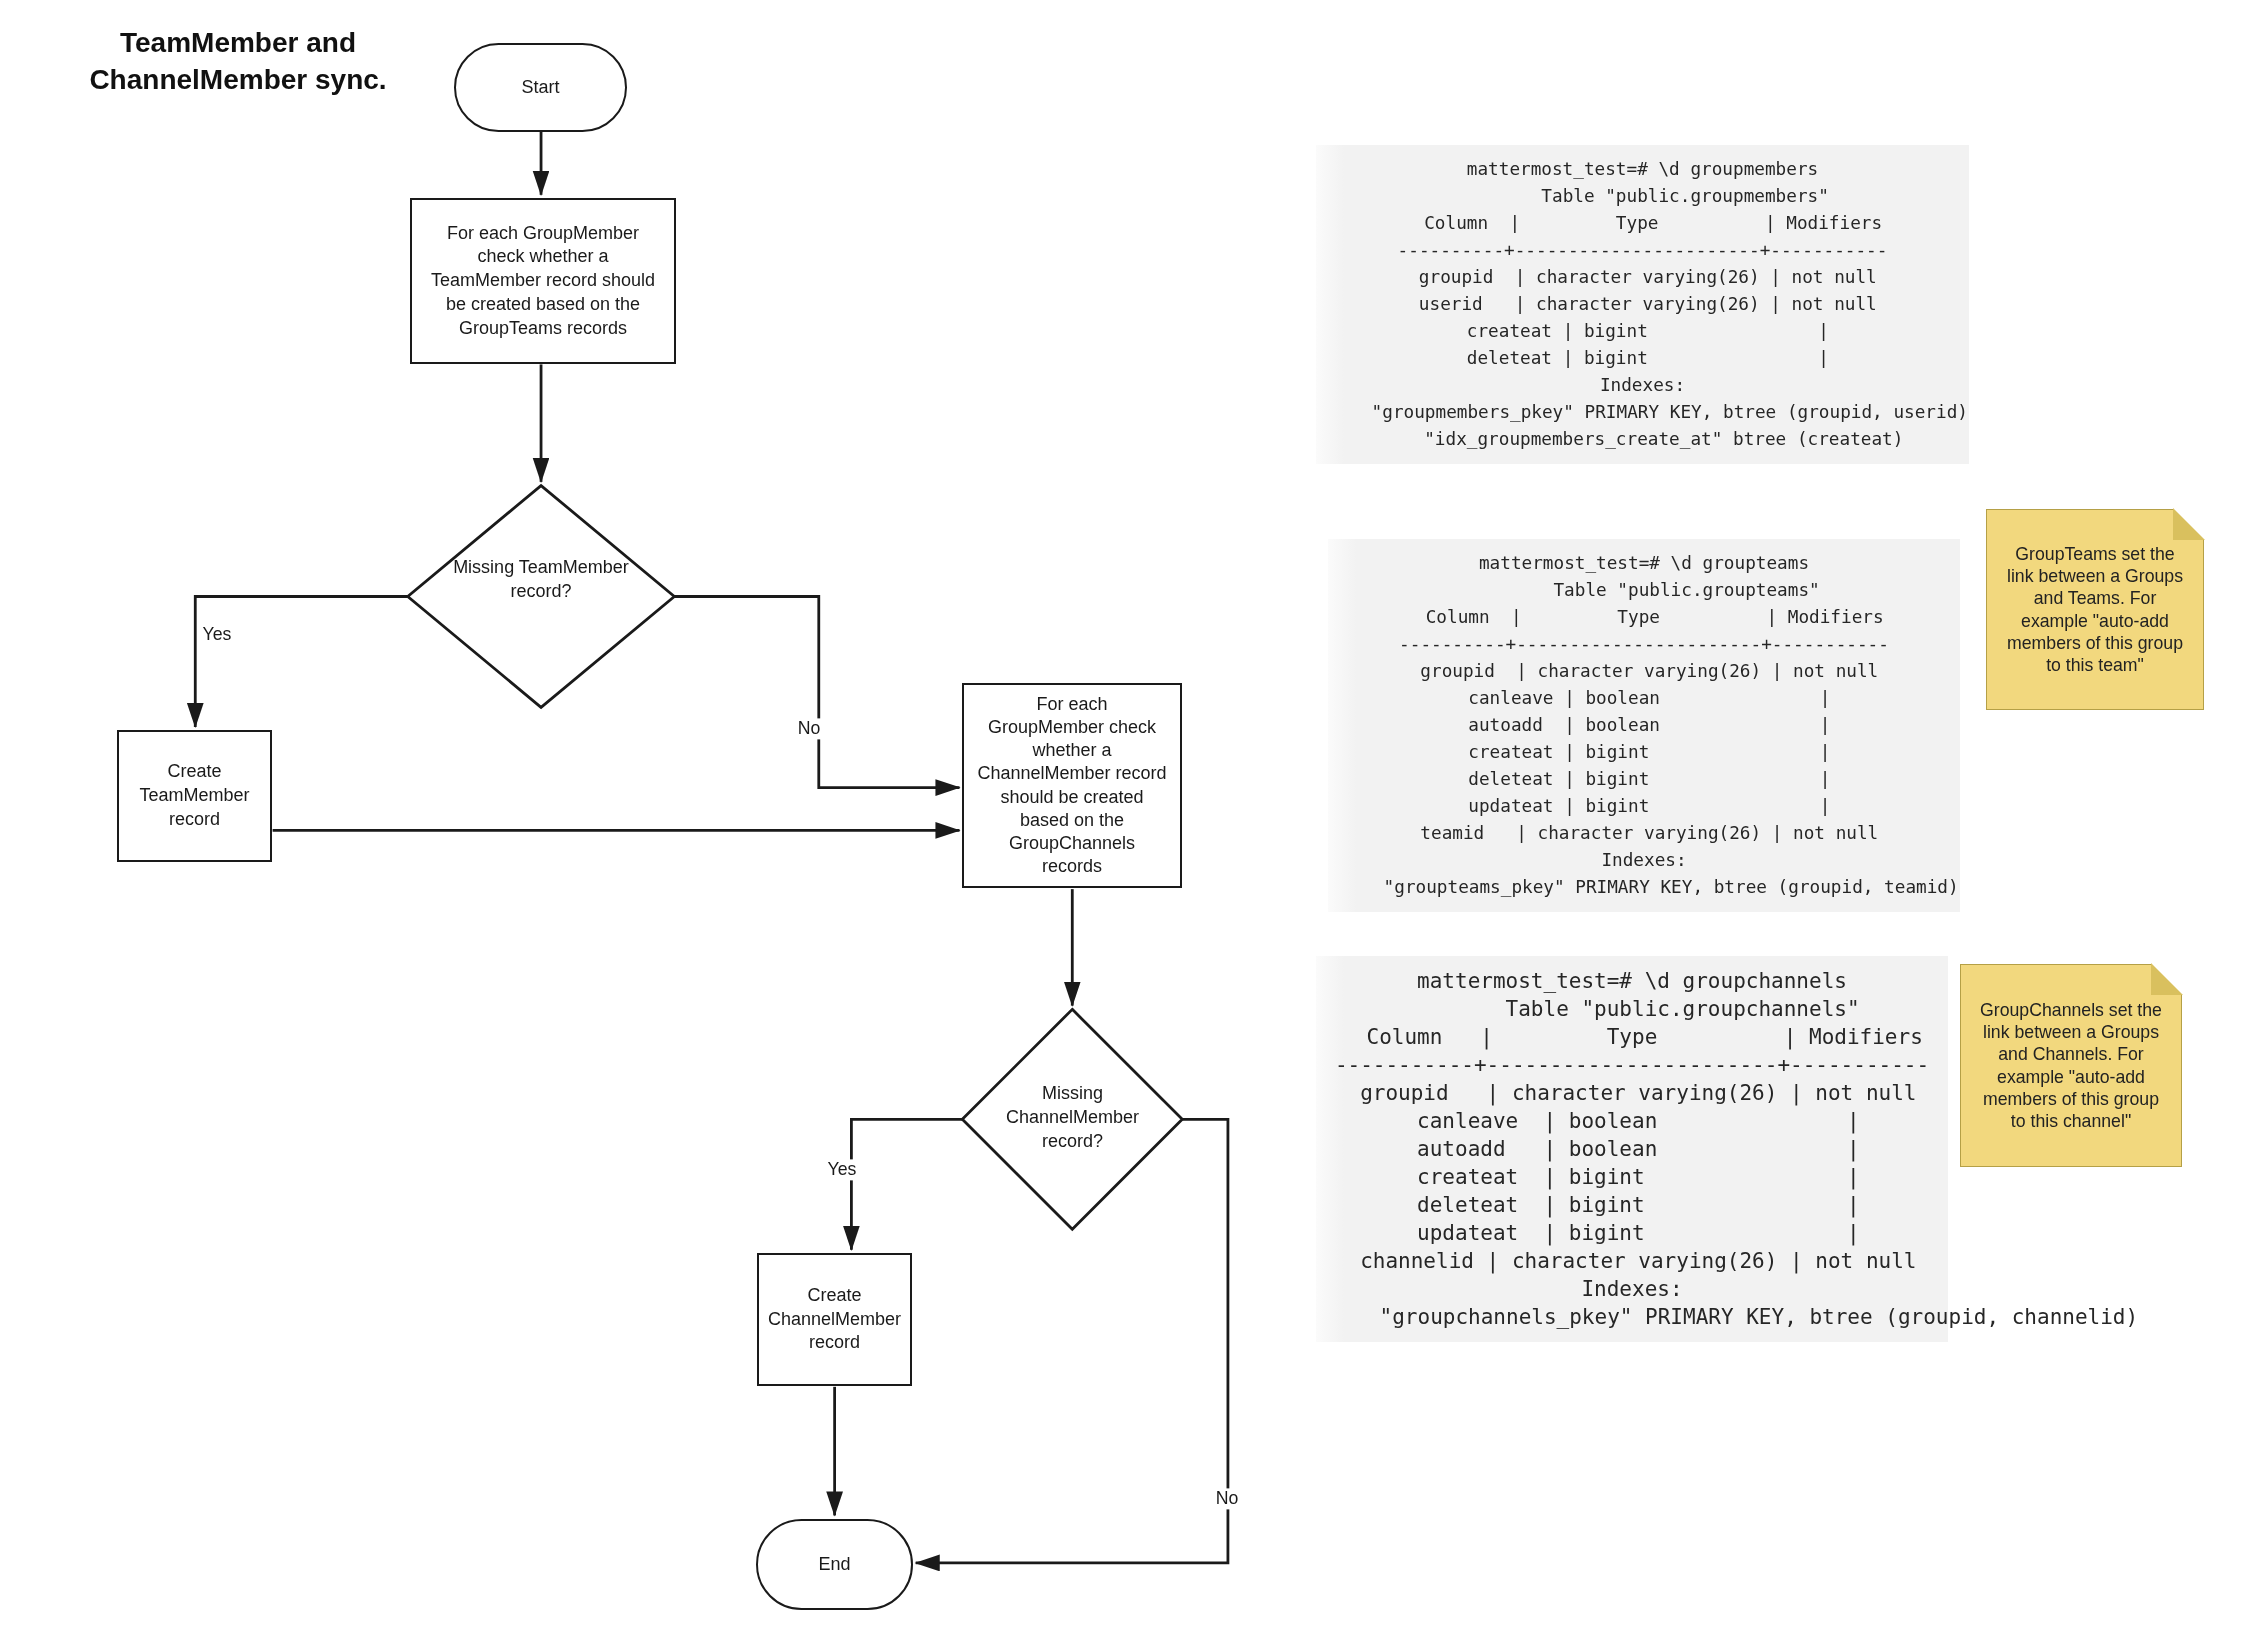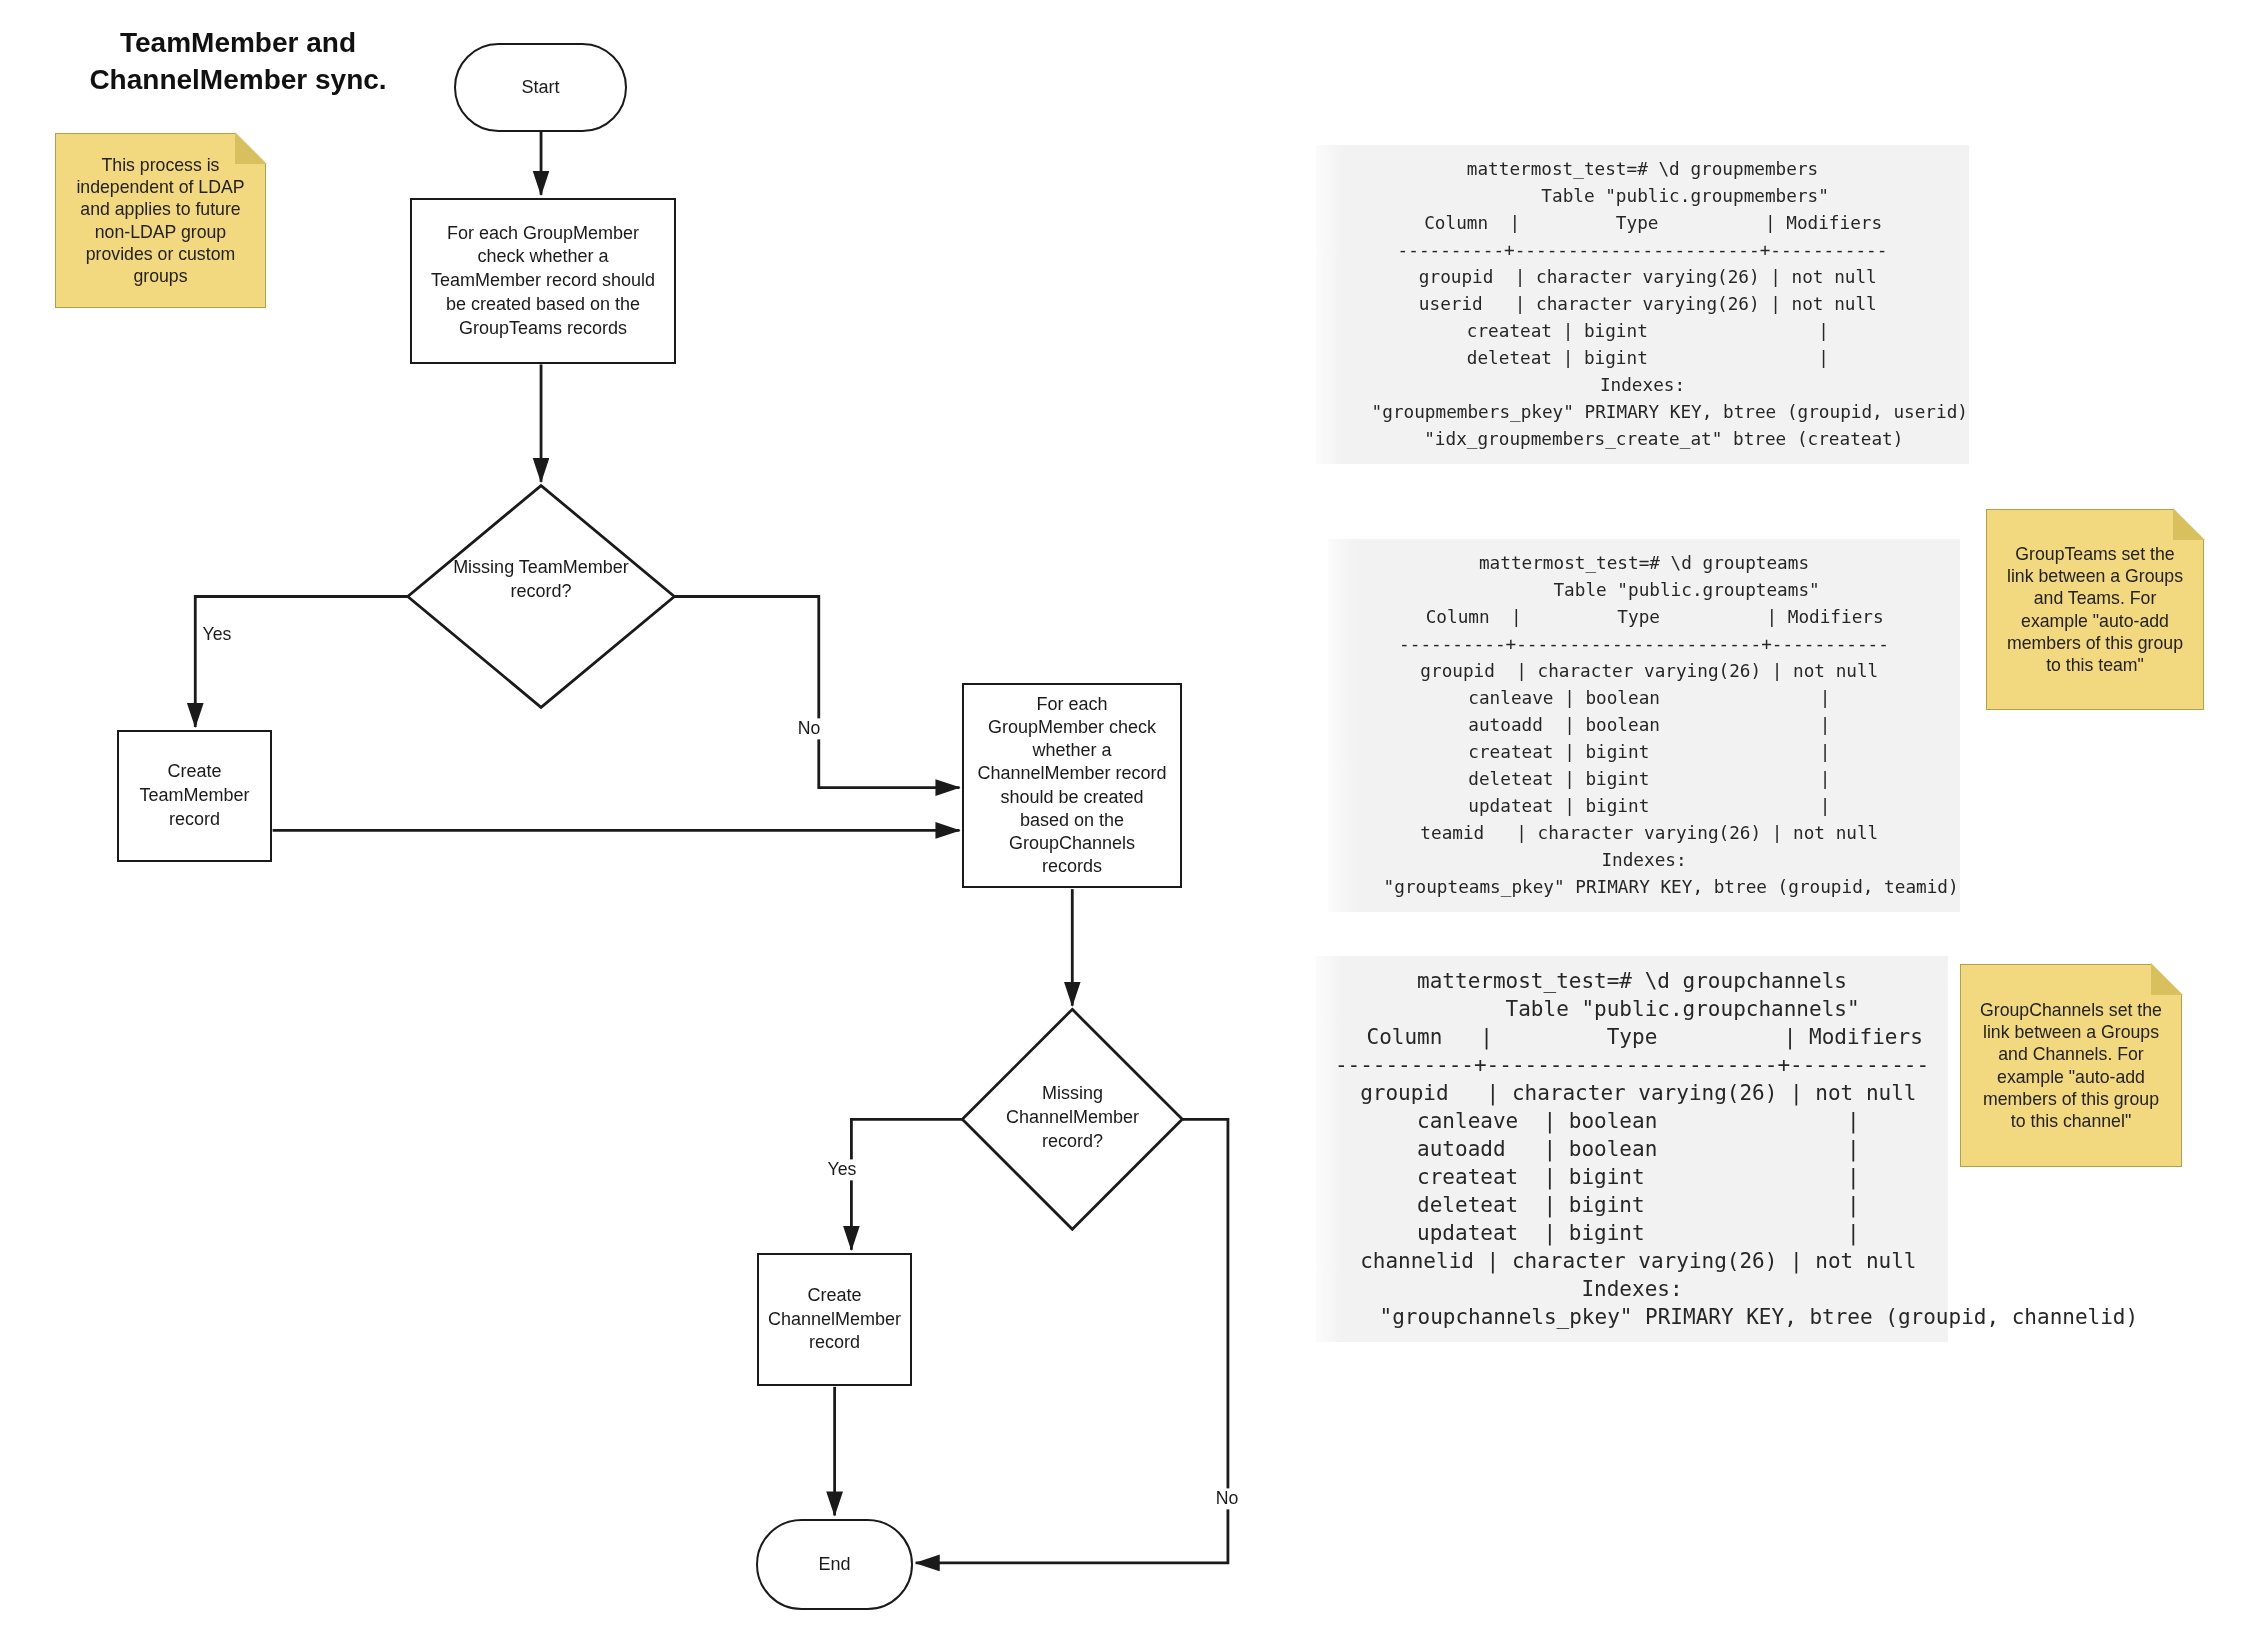--- a/index.html
+++ b/index.html
@@ -74,28 +74,20 @@
     <path class="flow-path" d="M 1032 1201 L 913 1201 L 913 1341" marker-end="url(#ah)"></path>
     <path class="flow-path" d="M 895 1488 L 895 1626" marker-end="url(#ah)"></path>
     <path class="flow-path" d="M 1268 1201 L 1317 1201 L 1317 1677 L 982 1677" marker-end="url(#ah)"></path>
     <polygon class="diamond" points="580,521 723,640 580,759 437,640"></polygon>
     <polygon class="diamond" points="1150,1083 1268,1201 1150,1319 1032,1201"></polygon>
   </svg>
 
   <div class="title" style="left:56px; top:24px; width:364px;">TeamMember and
 ChannelMember sync.</div>
 
-  <div class="note" style="left:55px; top:133px; width:211px; height:175px;">
-    <span>This process is
-independent of LDAP
-and applies to future
-non-LDAP group
-provides or custom
-groups</span>
-  </div>
 
   <div class="node" style="left:410px; top:198px; width:266px; height:166px;">For each GroupMember
 check whether a
 TeamMember record should
 be created based on the
 GroupTeams records</div>
 
   <div class="node pill" style="left:454px; top:43px; width:173px; height:89px;">Start</div>
 
   <div class="dtext" style="left:420px; top:487px; width:242px; height:186px;">Missing TeamMember

